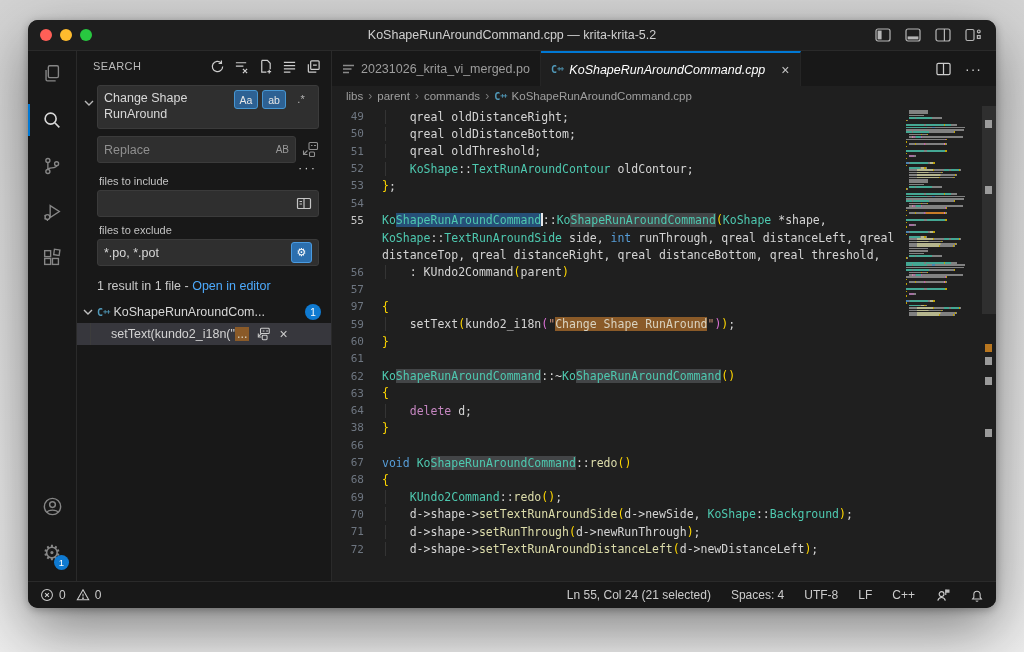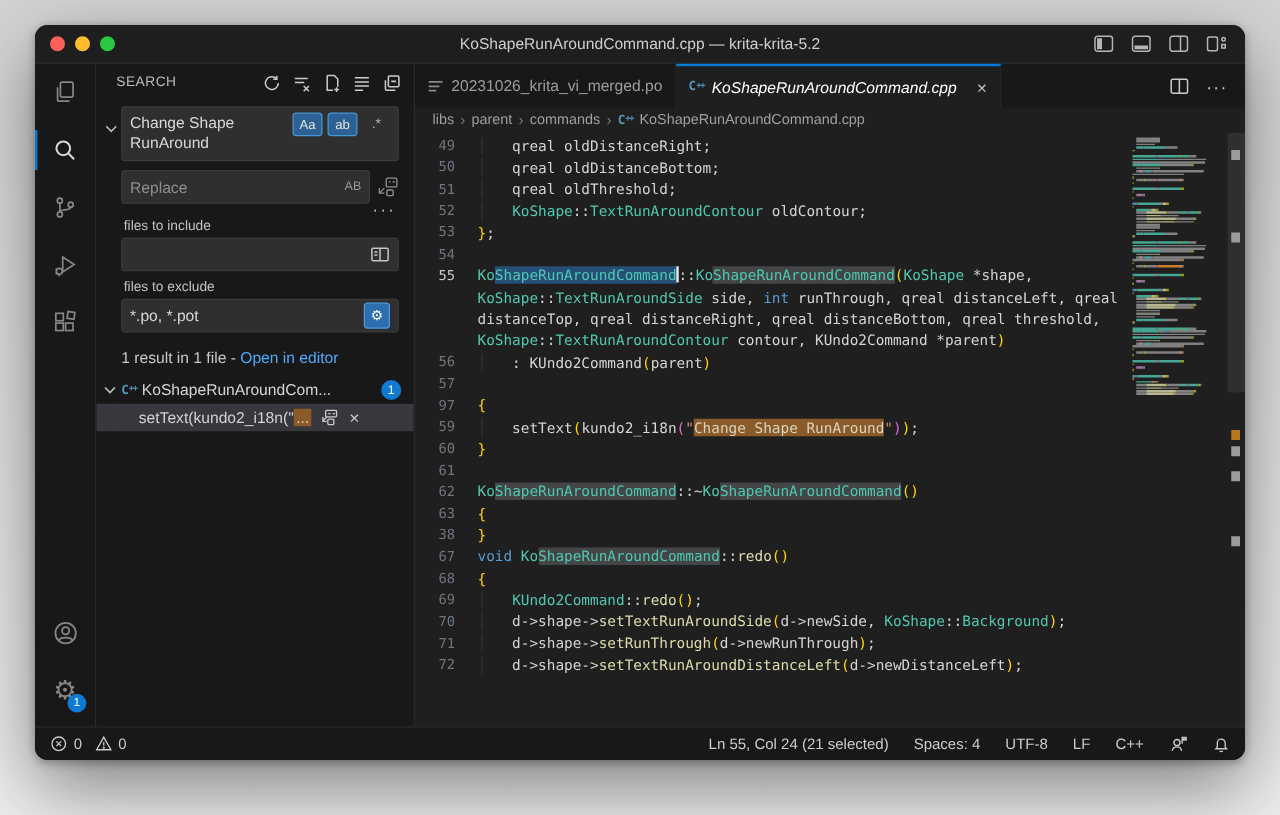--- a/index.html
+++ b/index.html
@@ -366,30 +366,31 @@
         <div class="code-scroll" id="code-rows">
             <div class="code-row guide"><span class="ln">49</span><span class="ct"><span class="tk-w">    qreal oldDistanceRight;</span></span></div>
             <div class="code-row guide"><span class="ln">50</span><span class="ct"><span class="tk-w">    qreal oldDistanceBottom;</span></span></div>
             <div class="code-row guide"><span class="ln">51</span><span class="ct"><span class="tk-w">    qreal oldThreshold;</span></span></div>
             <div class="code-row guide"><span class="ln">52</span><span class="ct"><span class="tk-w">    </span><span class="tk-t">KoShape</span><span class="tk-w">::</span><span class="tk-t">TextRunAroundContour</span><span class="tk-w"> oldContour;</span></span></div>
             <div class="code-row"><span class="ln">53</span><span class="ct"><span class="tk-p1">}</span><span class="tk-w">;</span></span></div>
             <div class="code-row"><span class="ln">54</span><span class="ct"></span></div>
             <div class="code-row"><span class="ln cur">55</span><span class="ct"><span class="tk-t">Ko</span><span class="tk-t tk-sel">ShapeRunAroundCommand</span><span class="cursor"></span><span class="tk-w">::</span><span class="tk-t">Ko</span><span class="tk-t tk-occ">ShapeRunAroundCommand</span><span class="tk-p1">(</span><span class="tk-t">KoShape</span><span class="tk-w"> *shape,</span></span></div>
             <div class="code-row"><span class="ln"></span><span class="ct"><span class="tk-t">KoShape</span><span class="tk-w">::</span><span class="tk-t">TextRunAroundSide</span><span class="tk-w"> side, </span><span class="tk-b">int</span><span class="tk-w"> runThrough, qreal distanceLeft, qreal</span></span></div>
             <div class="code-row"><span class="ln"></span><span class="ct"><span class="tk-w">distanceTop, qreal distanceRight, qreal distanceBottom, qreal threshold,</span></span></div>
-            <div class="code-row"><span class="ln"></span><span class="ct"><span class="tk-t">KoShape</span><span class="tk-w">::</span><span class="tk-t">TextRunAroundContour</span><span class="tk-w"> contour, KUndo2Command *parent</span><span class="tk-p1">)</span></span></div>
             <div class="code-row guide"><span class="ln">56</span><span class="ct"><span class="tk-w">    : KUndo2Command</span><span class="tk-p1">(</span><span class="tk-w">parent</span><span class="tk-p1">)</span></span></div>
             <div class="code-row guide"><span class="ln">57</span></div>
             <div class="code-row"><span class="ln">97</span><span class="ct"><span class="tk-p1">{</span></span></div>
             <div class="code-row guide"><span class="ln">59</span><span class="ct"><span class="tk-w">    setText</span><span class="tk-p1">(</span><span class="tk-w">kundo2_i18n</span><span class="tk-p2">(</span><span class="tk-s">"</span><span class="tk-match">Change Shape RunAround</span><span class="tk-s">"</span><span class="tk-p2">)</span><span class="tk-p1">)</span><span class="tk-w">;</span></span></div>
             <div class="code-row"><span class="ln">60</span><span class="ct"><span class="tk-p1">}</span></span></div>
             <div class="code-row"><span class="ln">61</span><span class="ct"></span></div>
             <div class="code-row"><span class="ln">62</span><span class="ct"><span class="tk-t">Ko</span><span class="tk-t tk-occ">ShapeRunAroundCommand</span><span class="tk-w">::~</span><span class="tk-t">Ko</span><span class="tk-t tk-occ">ShapeRunAroundCommand</span><span class="tk-p1">()</span></span></div>
             <div class="code-row"><span class="ln">63</span><span class="ct"><span class="tk-p1">{</span></span></div>
+            <div class="code-row guide"><span class="ln">64</span><span class="ct"><span class="tk-w">    </span><span class="tk-m">delete</span><span class="tk-w"> d;</span></span></div>
             <div class="code-row"><span class="ln">38</span><span class="ct"><span class="tk-p1">}</span></span></div>
+            <div class="code-row"><span class="ln">66</span><span class="ct"></span></div>
             <div class="code-row"><span class="ln">67</span><span class="ct"><span class="tk-b">void</span><span class="tk-w"> </span><span class="tk-t">Ko</span><span class="tk-t tk-occ">ShapeRunAroundCommand</span><span class="tk-w">::</span><span class="tk-y">redo</span><span class="tk-p1">()</span></span></div>
             <div class="code-row"><span class="ln">68</span><span class="ct"><span class="tk-p1">{</span></span></div>
             <div class="code-row guide"><span class="ln">69</span><span class="ct"><span class="tk-w">    </span><span class="tk-t">KUndo2Command</span><span class="tk-w">::</span><span class="tk-y">redo</span><span class="tk-p1">()</span><span class="tk-w">;</span></span></div>
             <div class="code-row guide"><span class="ln">70</span><span class="ct"><span class="tk-w">    d-&gt;shape-&gt;</span><span class="tk-y">setTextRunAroundSide</span><span class="tk-p1">(</span><span class="tk-w">d-&gt;newSide, </span><span class="tk-t">KoShape</span><span class="tk-w">::</span><span class="tk-t">Background</span><span class="tk-p1">)</span><span class="tk-w">;</span></span></div>
             <div class="code-row guide"><span class="ln">71</span><span class="ct"><span class="tk-w">    d-&gt;shape-&gt;</span><span class="tk-y">setRunThrough</span><span class="tk-p1">(</span><span class="tk-w">d-&gt;newRunThrough</span><span class="tk-p1">)</span><span class="tk-w">;</span></span></div>
             <div class="code-row guide"><span class="ln">72</span><span class="ct"><span class="tk-w">    d-&gt;shape-&gt;</span><span class="tk-y">setTextRunAroundDistanceLeft</span><span class="tk-p1">(</span><span class="tk-w">d-&gt;newDistanceLeft</span><span class="tk-p1">)</span><span class="tk-w">;</span></span></div>
           </div>
         <div class="minimap" id="minimap">
             <div class="mm-row">
               <span style="width: 3.2px;"></span>

